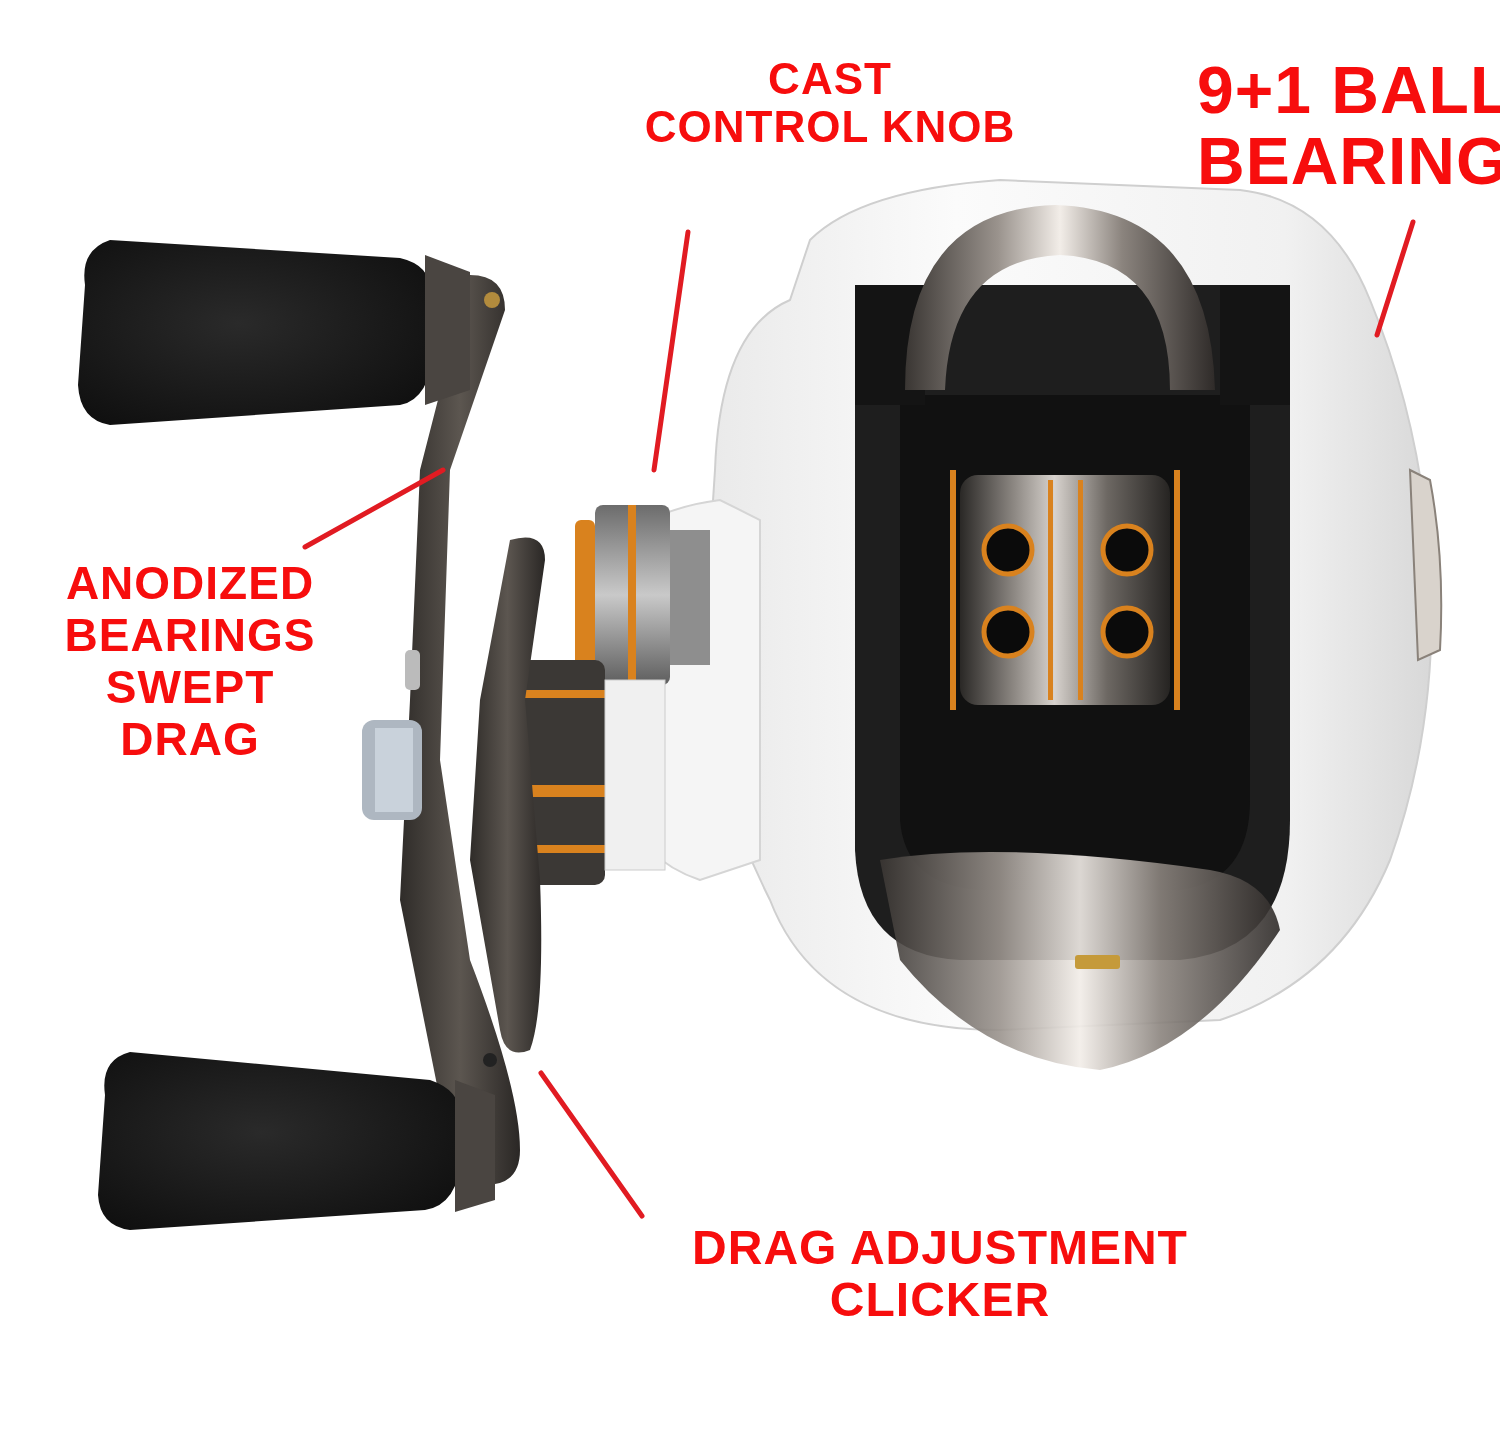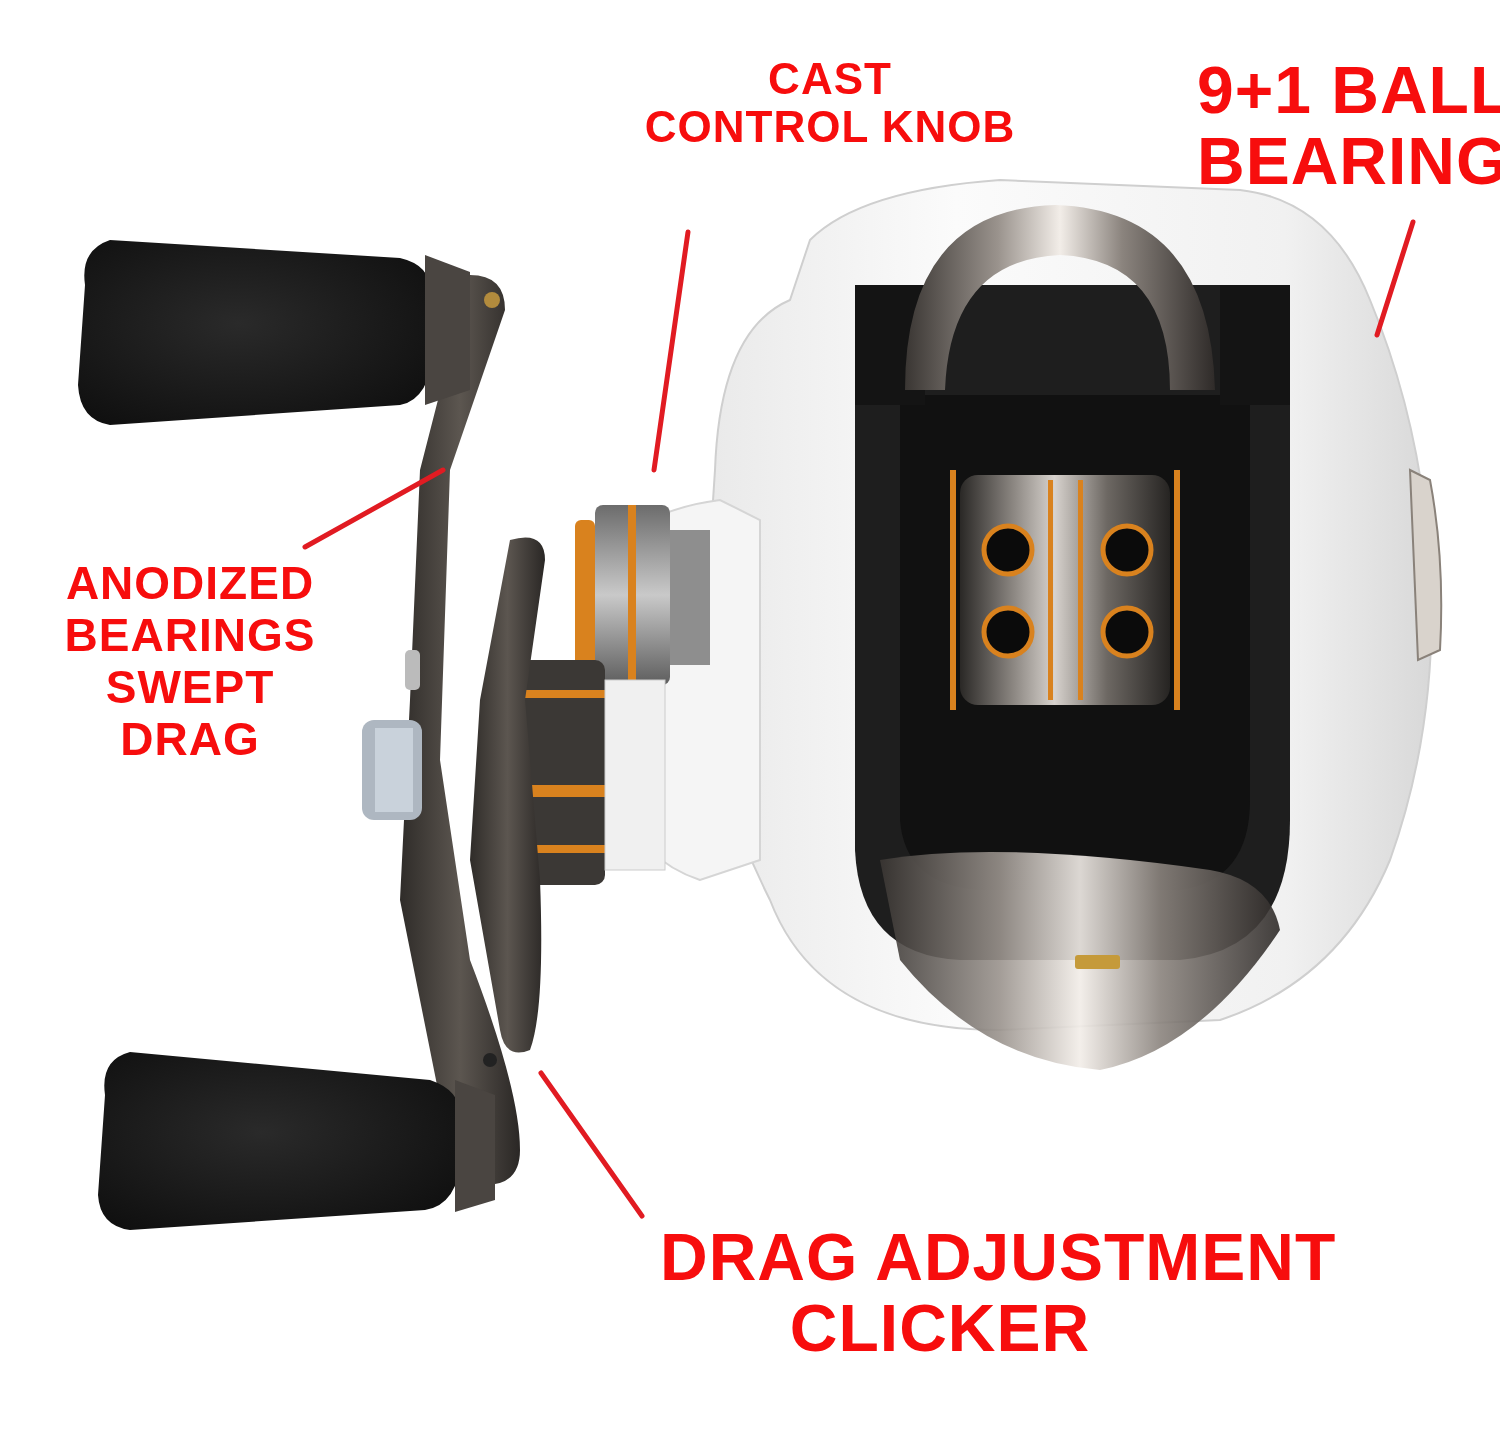--- a/index.html
+++ b/index.html
@@ -151,16 +151,16 @@
   <span>BEARINGS</span>
 </div>
 
 <div class="label" style="left:40px; top:558px; width:300px; font-size:46px; line-height:1.13;">
   <span>ANODIZED</span>
   <span>BEARINGS</span>
   <span>SWEPT</span>
   <span>DRAG</span>
 </div>
 
-<div class="label" style="left:660px; top:1222px; width:560px; font-size:66px;">
+<div class="label" style="left:660px; top:1222px; width:560px; font-size:48px;">
   <span>DRAG ADJUSTMENT</span>
   <span>CLICKER</span>
 </div>
 
 </body></html>

